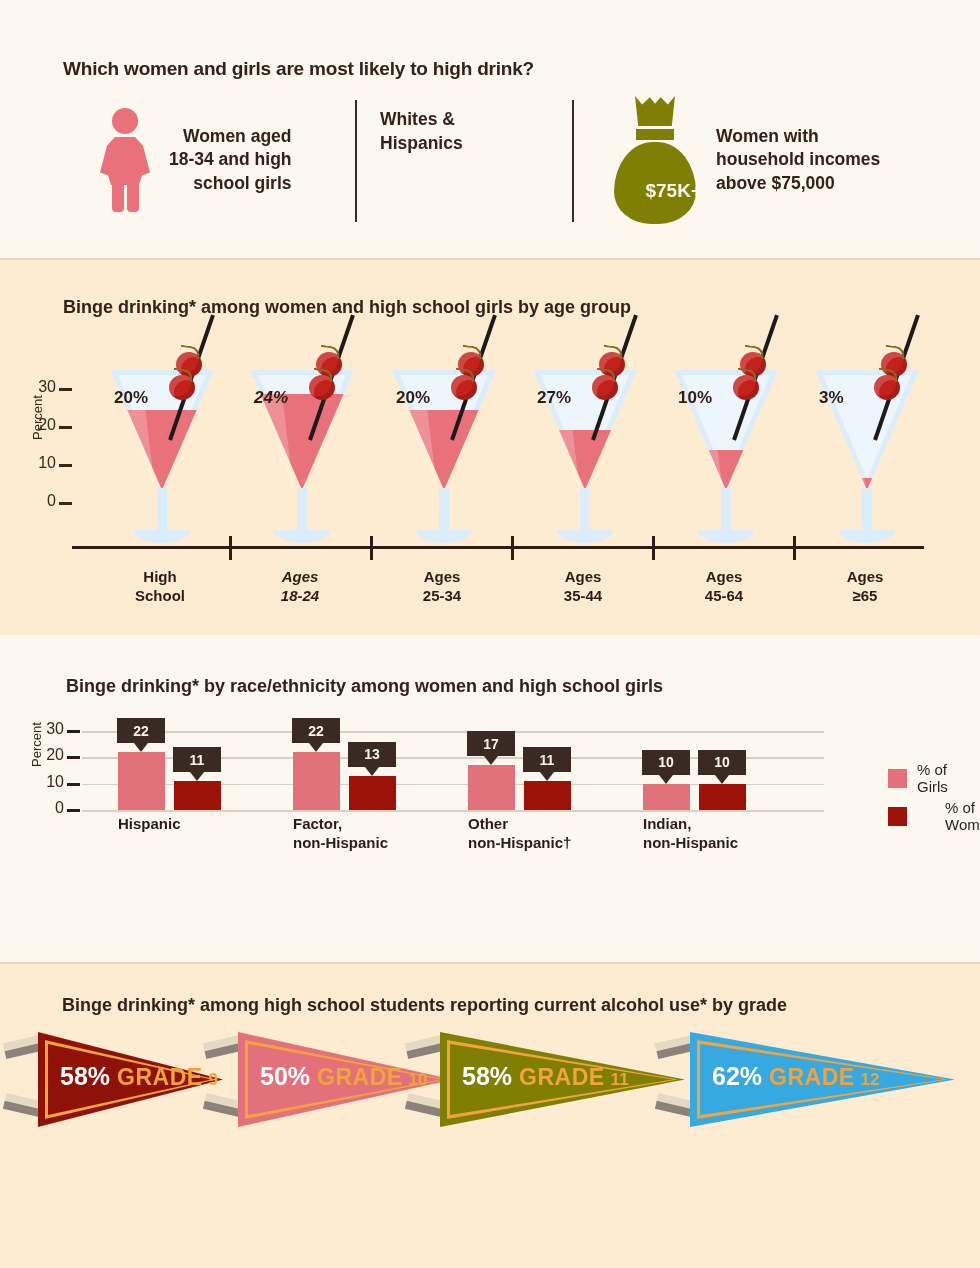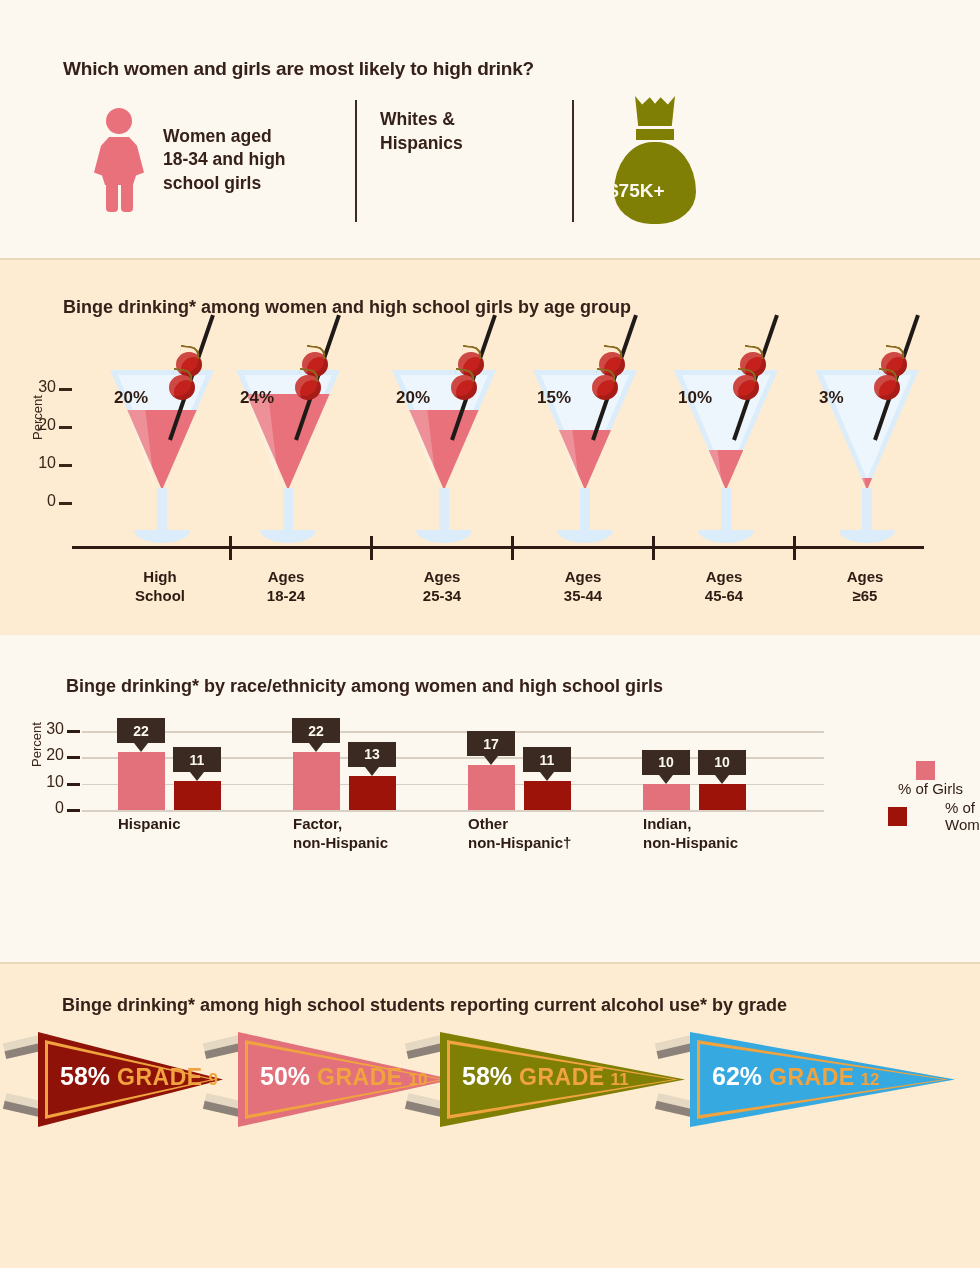--- a/index.html
+++ b/index.html
@@ -18,21 +18,21 @@
   #band-race   { top:635px; height:327px; background:#fdf8ef; }
   #band-grade  { top:962px; height:306px; background:#fdecd1; border-top:2px solid #e9d9b9;}
 
   
   #hero-title {
     position:absolute; left:63px; top:58px;
     font-size:19px; font-weight:bold; letter-spacing:-0.2px;
     color:#35211a;
   }
   .hero-col { position:absolute; display:flex; align-items:center; }
-  #hero-col-1 { left:93px; top:108px; width:255px; }
+  #hero-col-1 { left:99px; top:108px; width:255px;text-align:right; }
   #hero-col-2 { left:380px; top:108px; width:180px; }
   #hero-col-3 { left:608px; top:96px; width:330px; }
   .hero-text {
     font-size:17.5px; font-weight:bold; line-height:1.35;
     color:#35211a; white-space:pre-line;
   }
   #hero-col-1 .hero-text { margin-left:18px; }
   #hero-col-3 .hero-text { margin-left:14px; }
   .hero-divider {
     position:absolute; top:100px; width:2px; height:122px; background:#3d2a20;
@@ -65,21 +65,21 @@
   }
   .bag-icon .collar {
     position:absolute; left:28px; top:33px; width:38px; height:11px; background:#7f7f06;
   }
   .bag-icon .sack {
     position:absolute; left:6px; top:46px; width:82px; height:82px;
     background:#7f7f06;
     border-radius:48% 48% 46% 46% / 62% 62% 40% 40%;
   }
   .bag-icon .bag-label {
-    position:absolute; left:0; top:84px; width:94px; text-align:left;
+    position:absolute; left:0; top:84px; width:94px; text-align:right;
     color:#fdf8ef; font-size:19px; font-weight:bold;
   }
 
   
   .section-title {
     position:absolute; font-size:18px; font-weight:bold; color:#35211a;
   }
   #title-age   { left:63px; top:297px; }
   #title-race  { left:66px; top:676px; }
   #title-grade { left:62px; top:995px; }
@@ -248,20 +248,23 @@
 Hispanics</div>
 </div>
 
 <div class="hero-col" id="hero-col-3">
   <div class="bag-icon">
     <div class="knot-top"></div>
       <div class="collar"></div>
       <div class="sack"></div>
     <div class="bag-label">$75K+</div>
   </div>
+  <div class="hero-text">Women with
+household incomes
+above $75,000</div>
 </div>
 
 <div class="section-title" id="title-age">Binge drinking* among women and high school girls by age group</div>
 
 <div id="martini-chart">
   <div id="martini-ylabel">Percent</div>
   <div id="m-axis"></div>
 <div class="mtick" style="left: 0px; top: 120px;">30</div>
     <div class="mtick" style="left: 0px; top: 158px;">20</div>
     <div class="mtick" style="left: 0px; top: 196px;">10</div>
@@ -277,21 +280,21 @@
         <div class="stem"></div>
         <div class="base"></div>
         <div class="pick" style="left:58px; top:-62px; height:132px; transform:rotate(19deg);"></div>
         <div class="cherry" style="left:66px; top:-18px;"></div>
         <div class="cherry" style="left:59px; top:5px;"></div>
       </div>
       <div class="glass-pct">20%</div>
       <div class="glass-cat">High
 School</div>
     </div>
-    <div class="glass-cell" style="left: 226px;">
+    <div class="glass-cell" style="left: 240px; font-style: italic;">
       <div class="glass">
         <div class="bowl"></div>
         <div class="bowl-inner"></div>
         <div class="liquid" style="left:10.399999999999999px; top:24px;
                     width:83.2px; height:96px;"></div>
         <div class="liquid-sheen" style="left:10.399999999999999px; top:24px;
                     width:83.2px; height:96px;"></div>
         <div class="stem"></div>
         <div class="base"></div>
         <div class="pick" style="left:58px; top:-62px; height:132px; transform:rotate(19deg);"></div>
@@ -329,21 +332,21 @@
         <div class="liquid" style="left:26px; top:60px;
                     width:52px; height:60px;"></div>
         <div class="liquid-sheen" style="left:26px; top:60px;
                     width:52px; height:60px;"></div>
         <div class="stem"></div>
         <div class="base"></div>
         <div class="pick" style="left:58px; top:-62px; height:132px; transform:rotate(19deg);"></div>
         <div class="cherry" style="left:66px; top:-18px;"></div>
         <div class="cherry" style="left:59px; top:5px;"></div>
       </div>
-      <div class="glass-pct">15%</div>
+      <div class="glass-pct">27%</div>
       <div class="glass-cat">Ages
 35-44</div>
     </div>
     <div class="m-axis-tick" style="left: 511px;"></div>
     <div class="glass-cell" style="left: 664px;">
       <div class="glass">
         <div class="bowl"></div>
         <div class="bowl-inner"></div>
         <div class="liquid" style="left:34.66666666666667px; top:80px;
                     width:34.666666666666664px; height:40px;"></div>
@@ -409,21 +412,21 @@
     <div class="bar women" style="left: 524px; width: 47px; height: 28.9667px; top: 146.033px; bottom: auto; position: absolute; background: rgb(157, 19, 9);"></div>
     <div class="callout" style="left: 523px; top: 112.033px;">11</div>
     <div class="race-cat" style="left: 468px;">Other
 non-Hispanic†</div>
     <div class="bar girls" style="left: 643px; width: 47px; height: 26.3333px; top: 148.667px; bottom: auto; position: absolute; background: rgb(226, 113, 123);"></div>
     <div class="callout" style="left: 642px; top: 114.667px;">10</div>
     <div class="bar women" style="left: 699px; width: 47px; height: 26.3333px; top: 148.667px; bottom: auto; position: absolute; background: rgb(157, 19, 9);"></div>
     <div class="callout" style="left: 698px; top: 114.667px;">10</div>
     <div class="race-cat" style="left: 643px;">Indian,
 non-Hispanic</div>
-    <div class="legend-row" style="left: 888px; top: 126px; flex-direction: column;">
+    <div class="legend-row" style="left: 888px; top: 126px;">
       <span class="legend-swatch" style="background:#e2717b"></span>
        <span class="legend-label">% of Girls</span>
     </div>
     <div class="legend-row" style="left: 888px; top: 164px; gap: 28px;">
       <span class="legend-swatch" style="background:#9d1309"></span>
        <span class="legend-label">% of Women</span>
     </div>
   </div>
 
 <div class="section-title" id="title-grade">Binge drinking* among high school students reporting current alcohol use* by grade</div>

